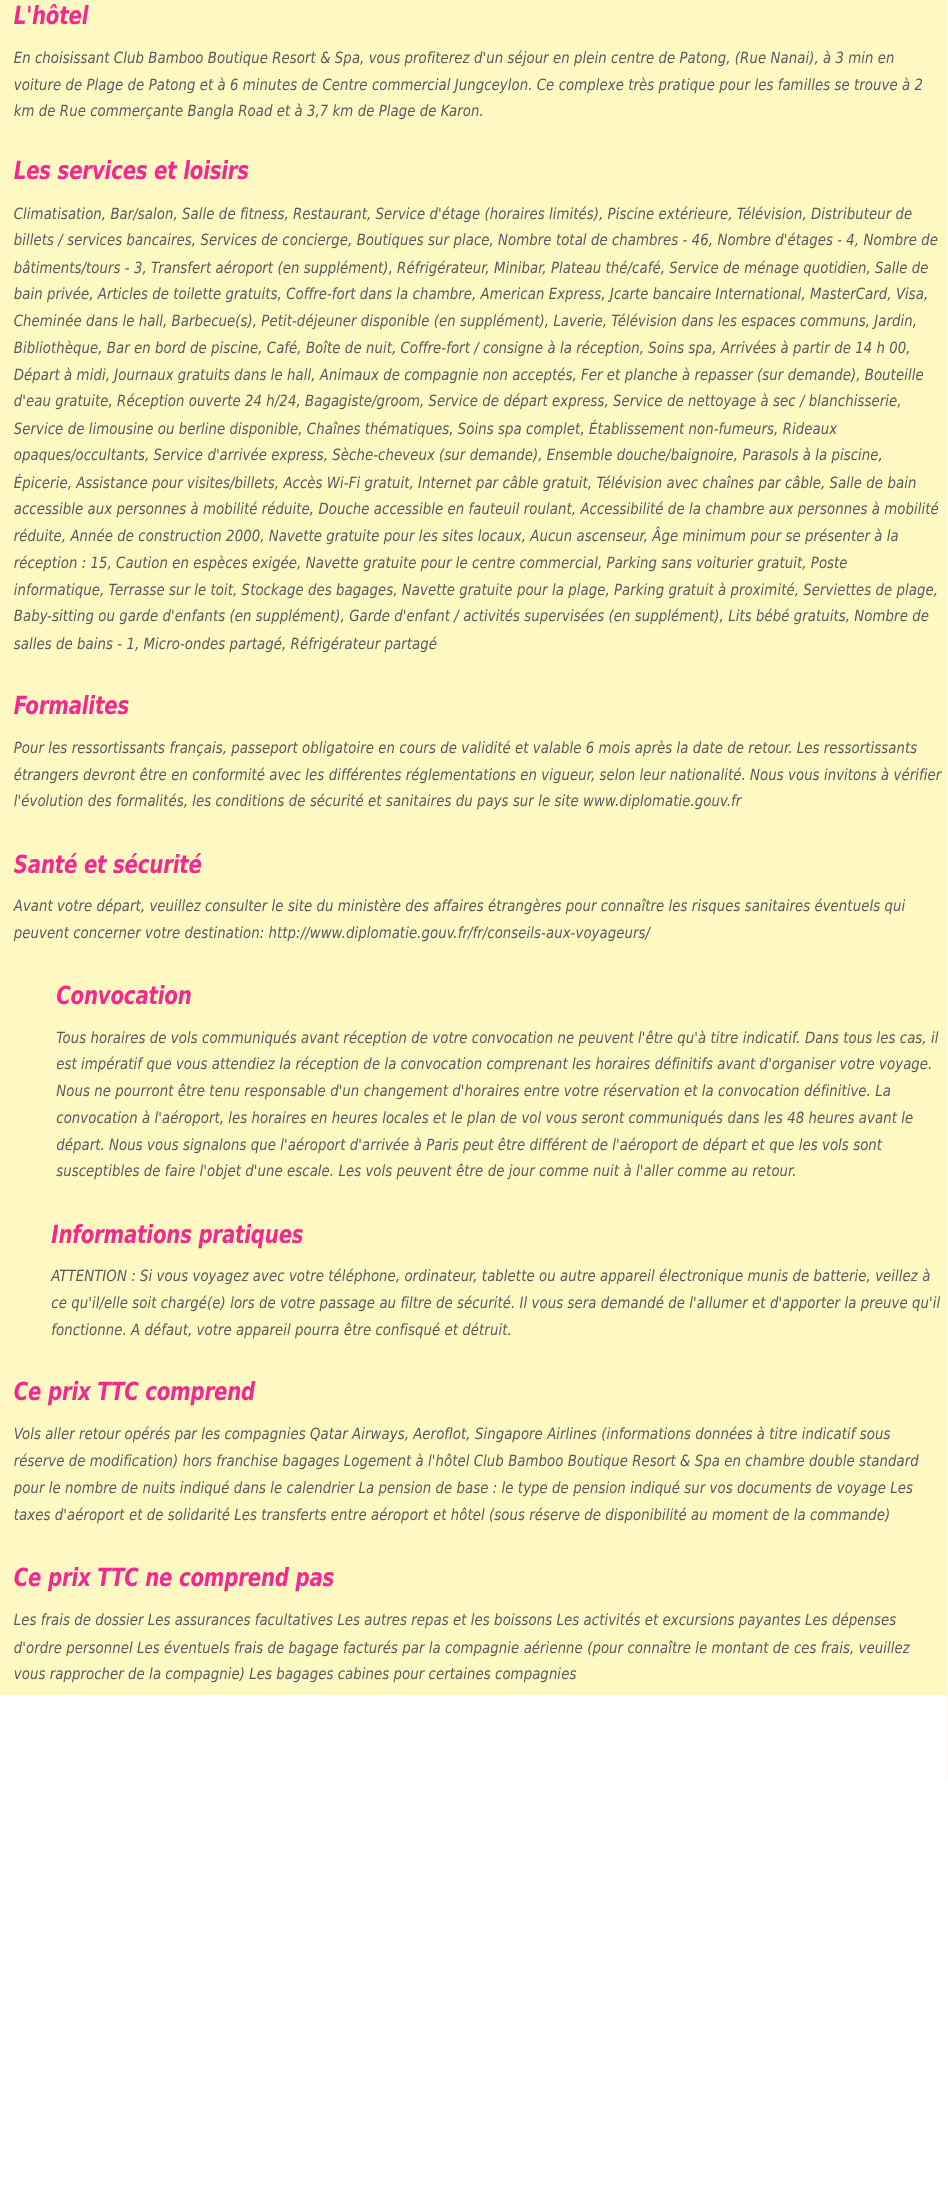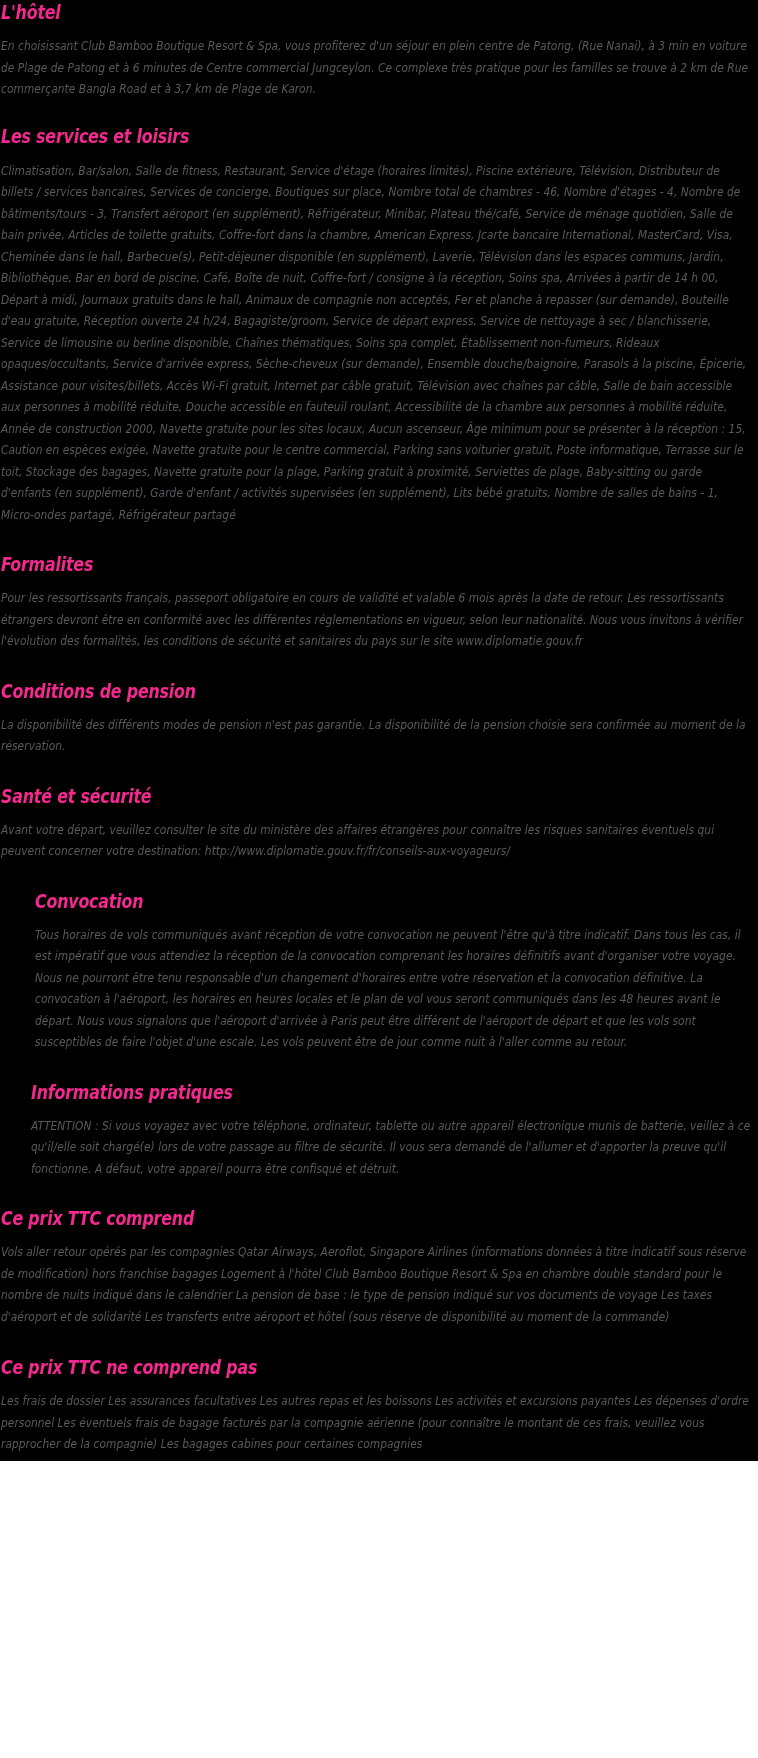--- a/index.html
+++ b/index.html
@@ -10,22 +10,22 @@
   }
   body {
     width: 758px;
     font-family: "Liberation Sans", "DejaVu Sans", sans-serif;
     color: #59595b;
     -webkit-font-smoothing: antialiased;
   }
   .page {
     width: 758px;
     box-sizing: border-box;
-    padding: 0 4px 6px 1px;
-    background: #000000;
+    padding: 0 4px 6px 11px;
+    background: #fef9c3;
   }
   .section {
     margin: 0;
   }
   h2.section-title {
     font-family: "DejaVu Sans Condensed", "Liberation Sans Narrow", "Liberation Sans", sans-serif;
     font-style: italic;
     font-weight: 700;
     color: #f5288f;
     font-size: 20px;
@@ -85,24 +85,20 @@
   <section class="section sec-services">
     <h2 class="section-title" style="color: rgb(245, 40, 143);">Les services et loisirs</h2>
     <p class="body-text" style="color: rgb(90, 90, 92);">Climatisation, Bar/salon, Salle de fitness, Restaurant, Service d'étage (horaires limités), Piscine extérieure, Télévision, Distributeur de billets / services bancaires, Services de concierge, Boutiques sur place, Nombre total de chambres - 46, Nombre d'étages - 4, Nombre de bâtiments/tours - 3, Transfert aéroport (en supplément), Réfrigérateur, Minibar, Plateau thé/café, Service de ménage quotidien, Salle de bain privée, Articles de toilette gratuits, Coffre-fort dans la chambre, American Express, Jcarte bancaire International, MasterCard, Visa, Cheminée dans le hall, Barbecue(s), Petit-déjeuner disponible (en supplément), Laverie, Télévision dans les espaces communs, Jardin, Bibliothèque, Bar en bord de piscine, Café, Boîte de nuit, Coffre-fort / consigne à la réception, Soins spa, Arrivées à partir de 14 h 00, Départ à midi, Journaux gratuits dans le hall, Animaux de compagnie non acceptés, Fer et planche à repasser (sur demande), Bouteille d'eau gratuite, Réception ouverte 24 h/24, Bagagiste/groom, Service de départ express, Service de nettoyage à sec / blanchisserie, Service de limousine ou berline disponible, Chaînes thématiques, Soins spa complet, Établissement non-fumeurs, Rideaux opaques/occultants, Service d'arrivée express, Sèche-cheveux (sur demande), Ensemble douche/baignoire, Parasols à la piscine, Épicerie, Assistance pour visites/billets, Accès Wi-Fi gratuit, Internet par câble gratuit, Télévision avec chaînes par câble, Salle de bain accessible aux personnes à mobilité réduite, Douche accessible en fauteuil roulant, Accessibilité de la chambre aux personnes à mobilité réduite, Année de construction 2000, Navette gratuite pour les sites locaux, Aucun ascenseur, Âge minimum pour se présenter à la réception : 15, Caution en espèces exigée, Navette gratuite pour le centre commercial, Parking sans voiturier gratuit, Poste informatique, Terrasse sur le toit, Stockage des bagages, Navette gratuite pour la plage, Parking gratuit à proximité, Serviettes de plage, Baby-sitting ou garde d'enfants (en supplément), Garde d'enfant / activités supervisées (en supplément), Lits bébé gratuits, Nombre de salles de bains - 1, Micro-ondes partagé, Réfrigérateur partagé</p>
   </section>
 
   <section class="section sec-formalites">
     <h2 class="section-title" style="color: rgb(245, 40, 143);">Formalites</h2>
     <p class="body-text" style="color: rgb(90, 90, 92);">Pour les ressortissants français, passeport obligatoire en cours de validité et valable 6 mois après la date de retour. Les ressortissants étrangers devront être en conformité avec les différentes réglementations en vigueur, selon leur nationalité. Nous vous invitons à vérifier l'évolution des formalités, les conditions de sécurité et sanitaires du pays sur le site www.diplomatie.gouv.fr</p>
   </section>
 
-  <section class="section sec-pension">
-    <h2 class="section-title" style="color: rgb(245, 40, 143);">Conditions de pension</h2>
-    <p class="body-text" style="color: rgb(90, 90, 92);">La disponibilité des différents modes de pension n'est pas garantie. La disponibilité de la pension choisie sera confirmée au moment de la réservation.</p>
-  </section>
 
   <section class="section sec-sante">
     <h2 class="section-title" style="color: rgb(245, 40, 143);">Santé et sécurité</h2>
     <p class="body-text" style="color: rgb(90, 90, 92);">Avant votre départ, veuillez consulter le site du ministère des affaires étrangères pour connaître les risques sanitaires éventuels qui peuvent concerner votre destination: http://www.diplomatie.gouv.fr/fr/conseils-aux-voyageurs/</p>
   </section>
 
   <section class="section sec-convocation">
     <h2 class="section-title" style="color: rgb(245, 40, 143);">Convocation</h2>
     <p class="body-text" style="color: rgb(90, 90, 92);">Tous horaires de vols communiqués avant réception de votre convocation ne peuvent l'être qu'à titre indicatif. Dans tous les cas, il est impératif que vous attendiez la réception de la convocation comprenant les horaires définitifs avant d'organiser votre voyage. Nous ne pourront être tenu responsable d'un changement d'horaires entre votre réservation et la convocation définitive. La convocation à l'aéroport, les horaires en heures locales et le plan de vol vous seront communiqués dans les 48 heures avant le départ. Nous vous signalons que l'aéroport d'arrivée à Paris peut être différent de l'aéroport de départ et que les vols sont susceptibles de faire l'objet d'une escale. Les vols peuvent être de jour comme nuit à l'aller comme au retour.</p>
   </section>

